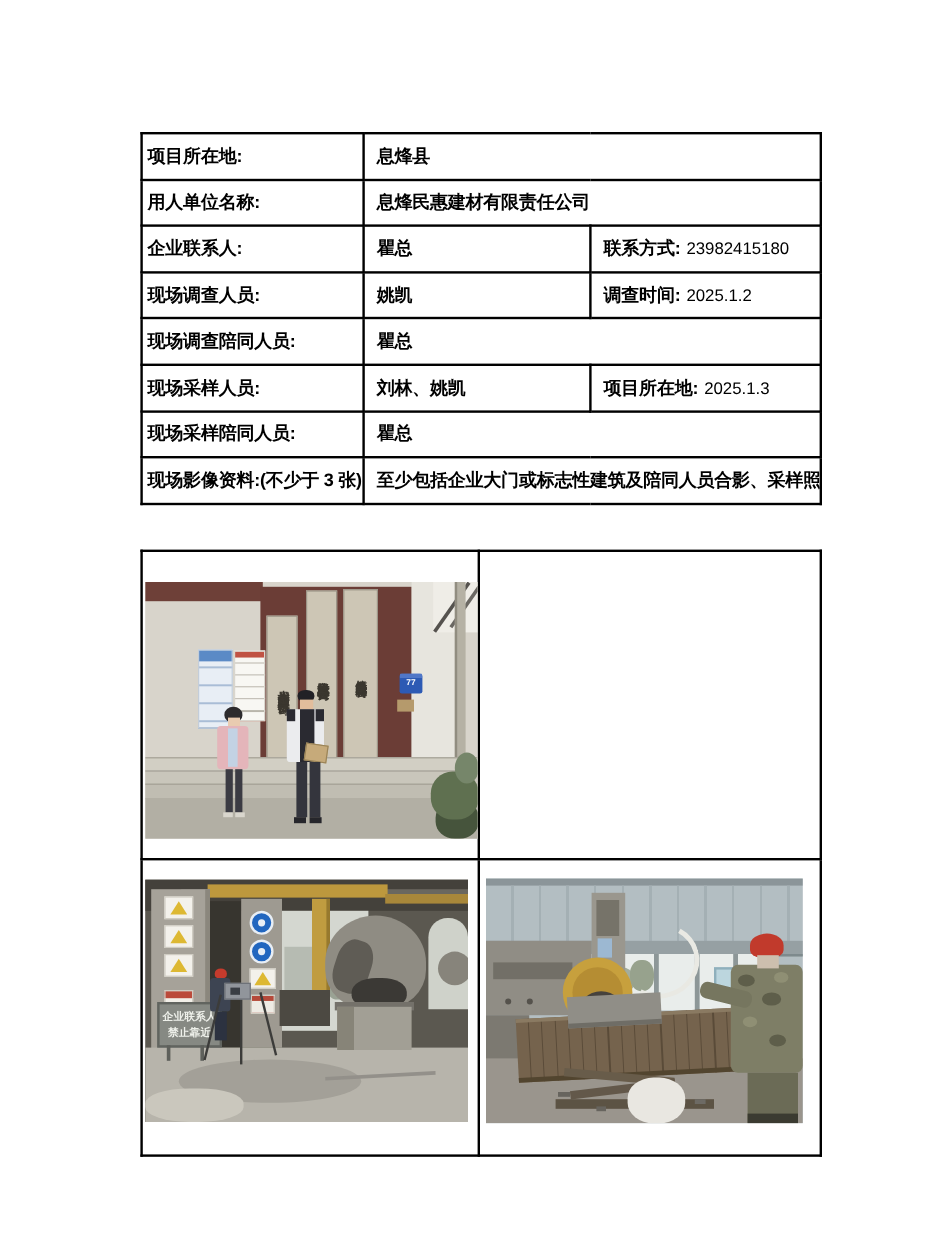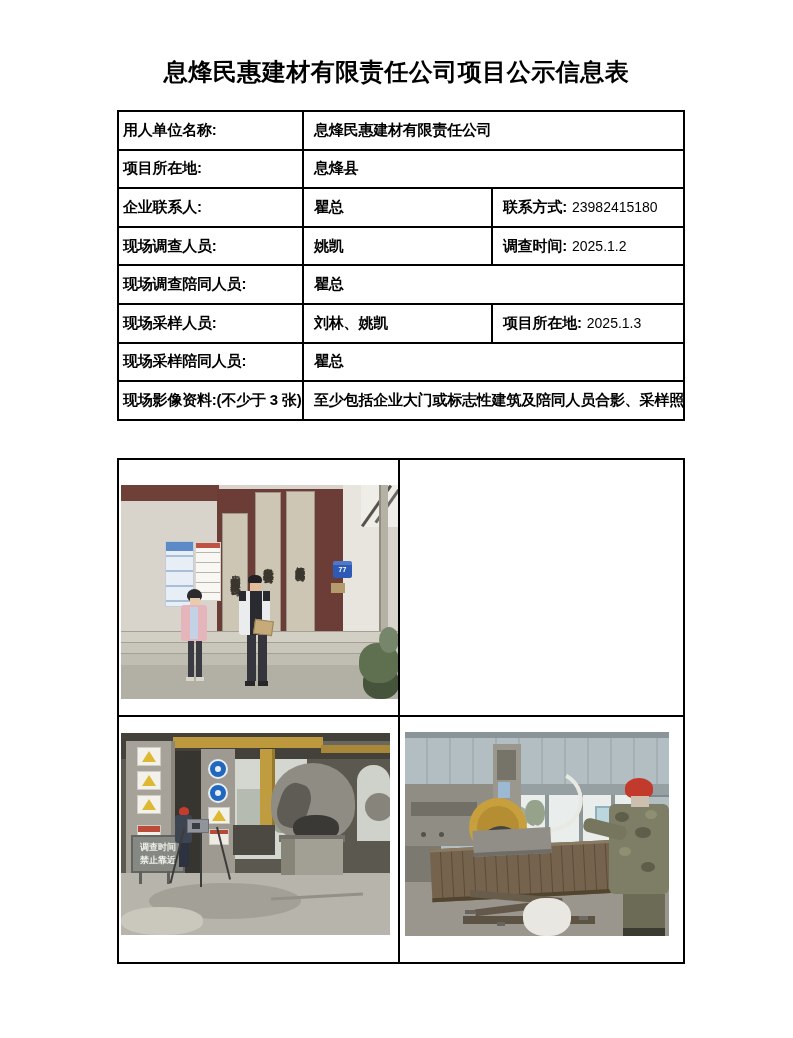--- a/index.html
+++ b/index.html
@@ -183,36 +183,35 @@
   .p4-camo4 { left:240px; top:78px; width:12px; height:9px; background:#8f8f74; border-radius:50%; }
   .p4-camo5 { left:236px; top:130px; width:14px; height:10px; background:#5e5e4a; border-radius:50%; }
   .p4-arm { left:178px; top:90px; width:44px; height:14px; background:#76765f; border-radius:6px; transform:rotate(14deg); }
   .p4-legs { left:218px; top:162px; width:42px; height:42px; background:#6b6b56; }
   .p4-boots { left:218px; top:196px; width:42px; height:8px; background:#3b3b31; }
 </style>
 </head>
 <body>
 
 <div class="page">
-  <h1 class="doc-title">息烽民惠建材有限责任公司项目公示信息表</h1>
 
   <table class="info">
     <colgroup>
         <col style="width:185px">
         <col style="width:189px">
         <col style="width:192px">
       </colgroup>
     <tbody>
       <tr>
+        <td class="lbl">项目所在地:</td>
+        <td class="val" colspan="2">息烽县</td>
+      </tr>
+      <tr>
         <td class="lbl">用人单位名称:</td>
         <td class="val" colspan="2">息烽民惠建材有限责任公司</td>
-      </tr>
-      <tr>
-        <td class="lbl">项目所在地:</td>
-        <td class="val" colspan="2">息烽县</td>
       </tr>
       <tr>
         <td class="lbl">企业联系人:</td>
         <td class="val">瞿总</td>
         <td class="val"><span>联系方式:</span><span class="num">23982415180</span></td>
       </tr>
       <tr>
         <td class="lbl">现场调查人员:</td>
         <td class="val">姚凯</td>
         <td class="val"><span>调查时间:</span><span class="num">2025.1.2</span></td>
@@ -324,21 +323,21 @@
             <div class="p3-lightpatch"></div>
             <div class="p3-streak"></div>
             <div class="p3-mach"></div>
             <div class="p3-dome"></div>
             <div class="p3-dome-sh"></div>
             <div class="p3-mouth"></div>
             <div class="p3-basetop"></div>
             <div class="p3-base"></div>
             <div class="p3-baseside"></div>
             <div class="p3-board">
-              <span>调查时间</span>
+              <span>企业联系人</span>
               <span>禁止靠近</span>
             </div>
             <div class="p3-legL"></div>
             <div class="p3-legR"></div>
             <div class="p3-helmet"></div>
             <div class="p3-body"></div>
             <div class="p3-legs"></div>
             <div class="p3-tleg1"></div>
             <div class="p3-tleg2"></div>
             <div class="p3-tleg3"></div>

